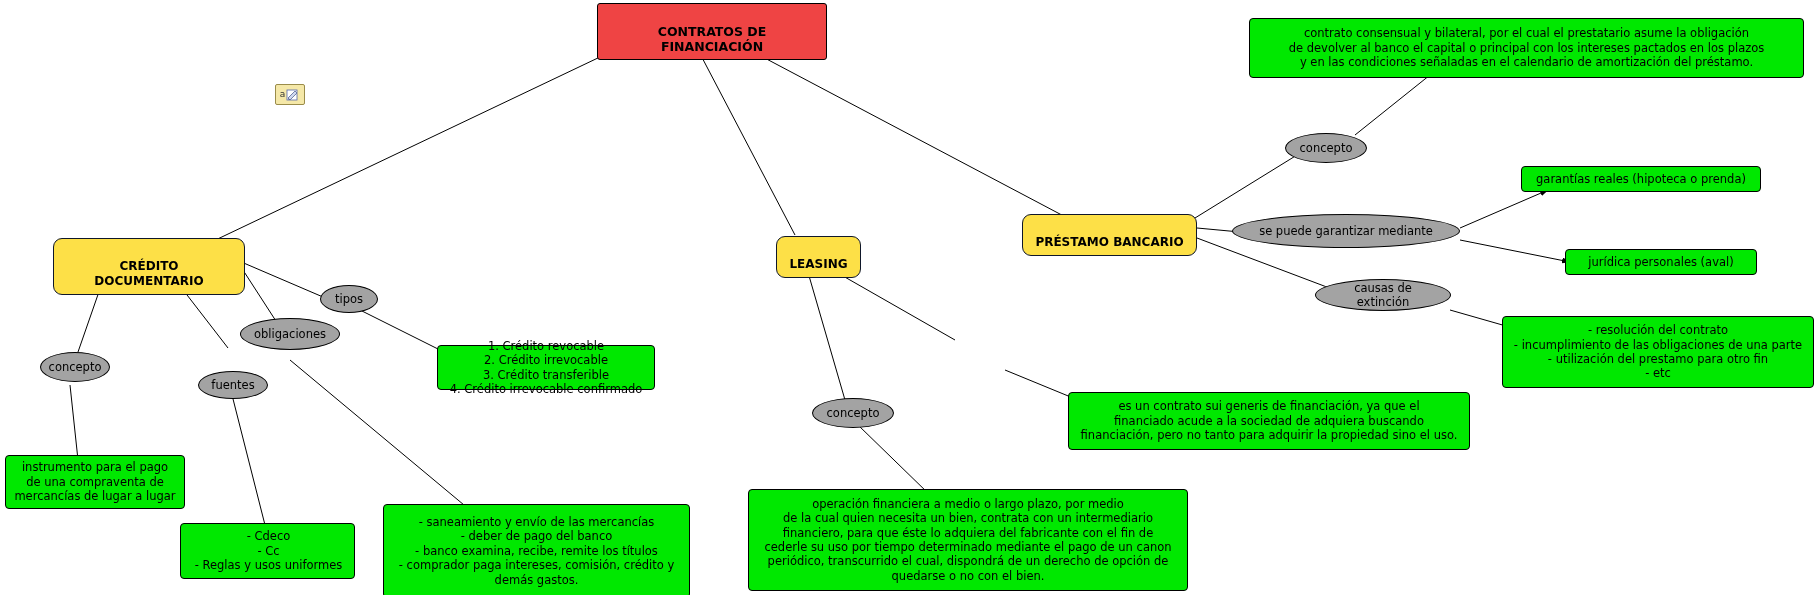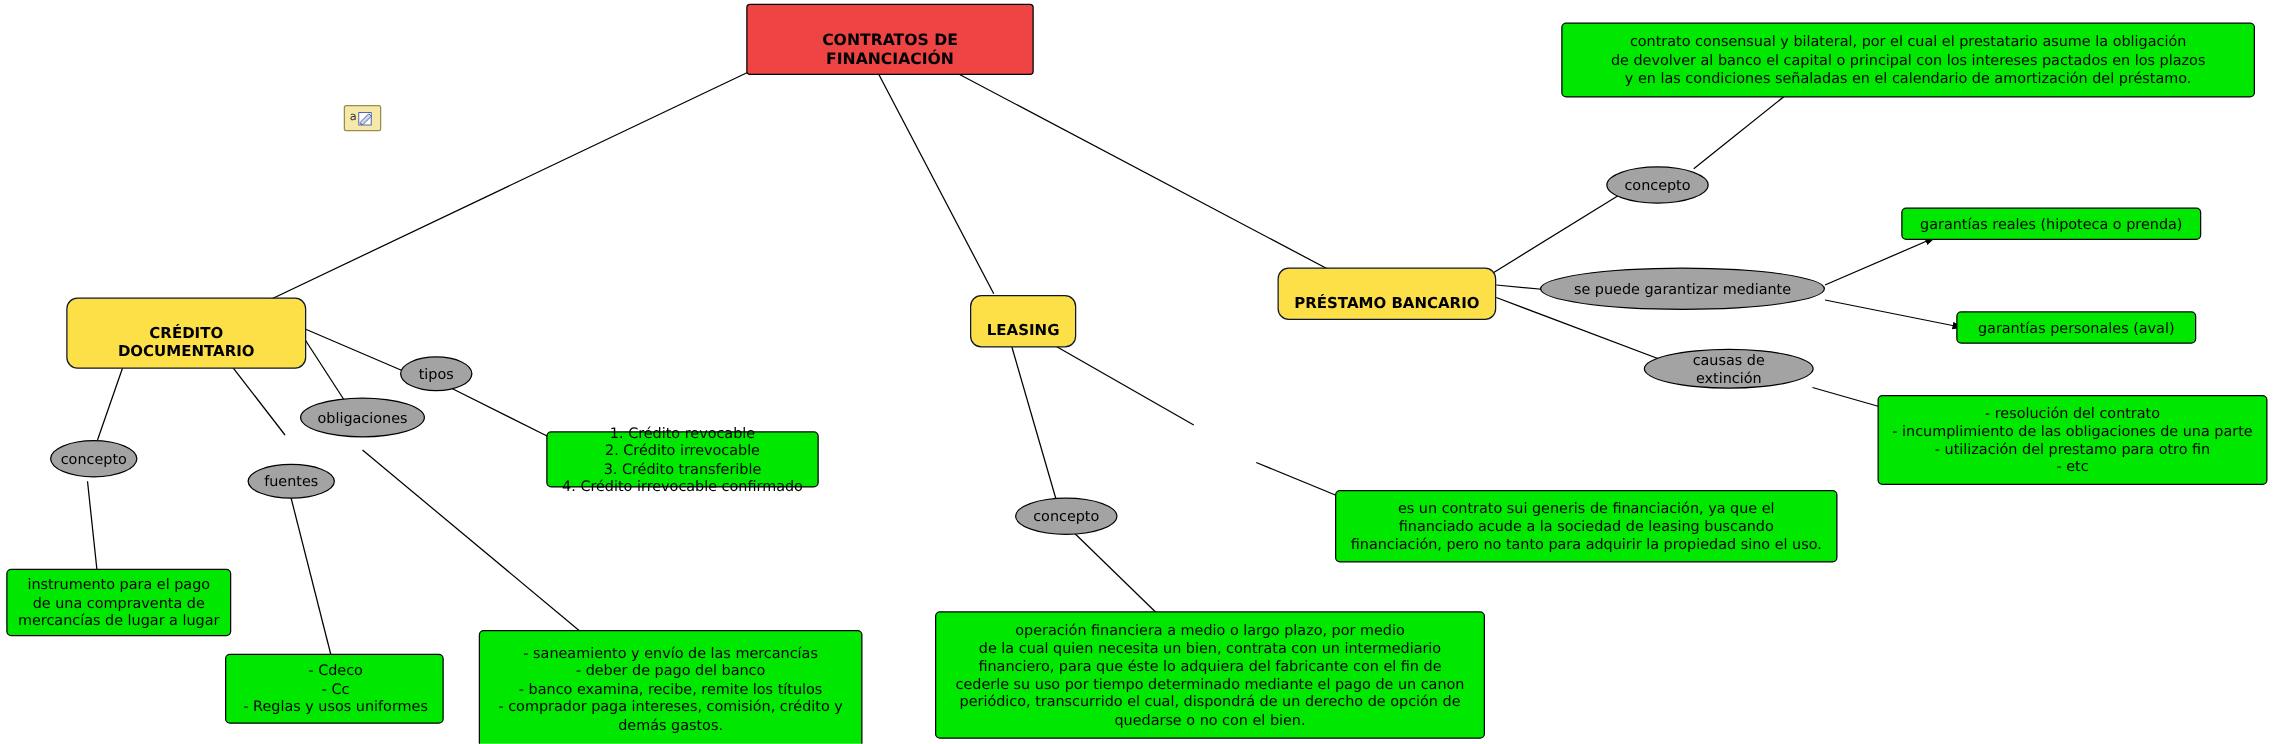--- a/index.html
+++ b/index.html
@@ -232,21 +232,21 @@
   </div>
 
   <div class="node node-green" style="left:180px; top:523px; width:175px; height:56px;padding-left:10px;">
     <span>- Cdeco
 - Cc
 - Reglas y usos uniformes</span>
   </div>
 
   <div class="node node-green" style="left:1068px; top:392px; width:402px; height:58px;">
     <span>es un contrato sui generis de financiación, ya que el
-financiado acude a la sociedad de leasing buscando
+financiado acude a la sociedad de adquiera buscando
 financiación, pero no tanto para adquirir la propiedad sino el uso.</span>
   </div>
 
   <div class="node node-green" style="left:748px; top:489px; width:440px; height:102px;">
     <span>operación financiera a medio o largo plazo, por medio
 de la cual quien necesita un bien, contrata con un intermediario
 financiero, para que éste lo adquiera del fabricante con el fin de
 cederle su uso por tiempo determinado mediante el pago de un canon
 periódico, transcurrido el cual, dispondrá de un derecho de opción de
 quedarse o no con el bien.</span>
@@ -256,21 +256,21 @@
     <span>contrato consensual y bilateral,  por el cual el prestatario asume la obligación
 de devolver al banco el capital o principal con los intereses pactados en los plazos
 y en las condiciones señaladas en el calendario de amortización del préstamo.</span>
   </div>
 
   <div class="node node-green" style="left:1521px; top:166px; width:240px; height:26px;">
     <span>garantías reales (hipoteca o prenda)</span>
   </div>
 
   <div class="node node-green" style="left:1565px; top:249px; width:192px; height:26px;">
-    <span>garantías personales (aval)</span>
+    <span>jurídica personales (aval)</span>
   </div>
 
   <div class="node node-green" style="left:1502px; top:316px; width:312px; height:72px;">
     <span>- resolución del contrato
 - incumplimiento de las obligaciones de una parte
 - utilización del prestamo para otro fin
 - etc</span>
   </div>
 
 </div>

